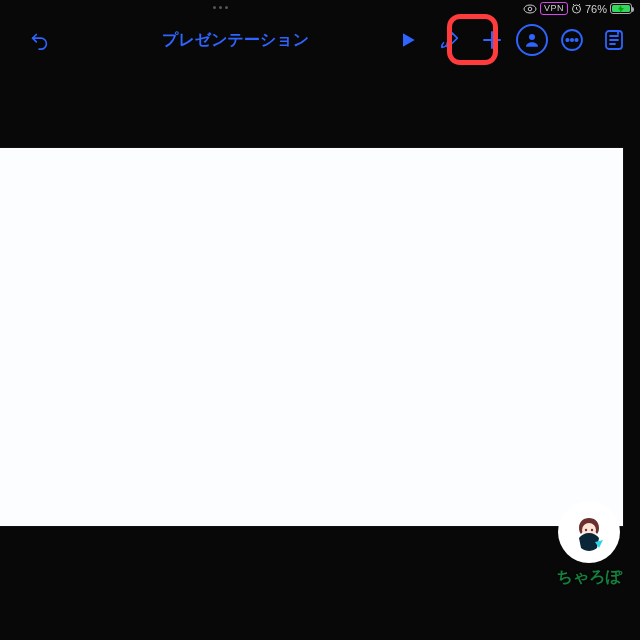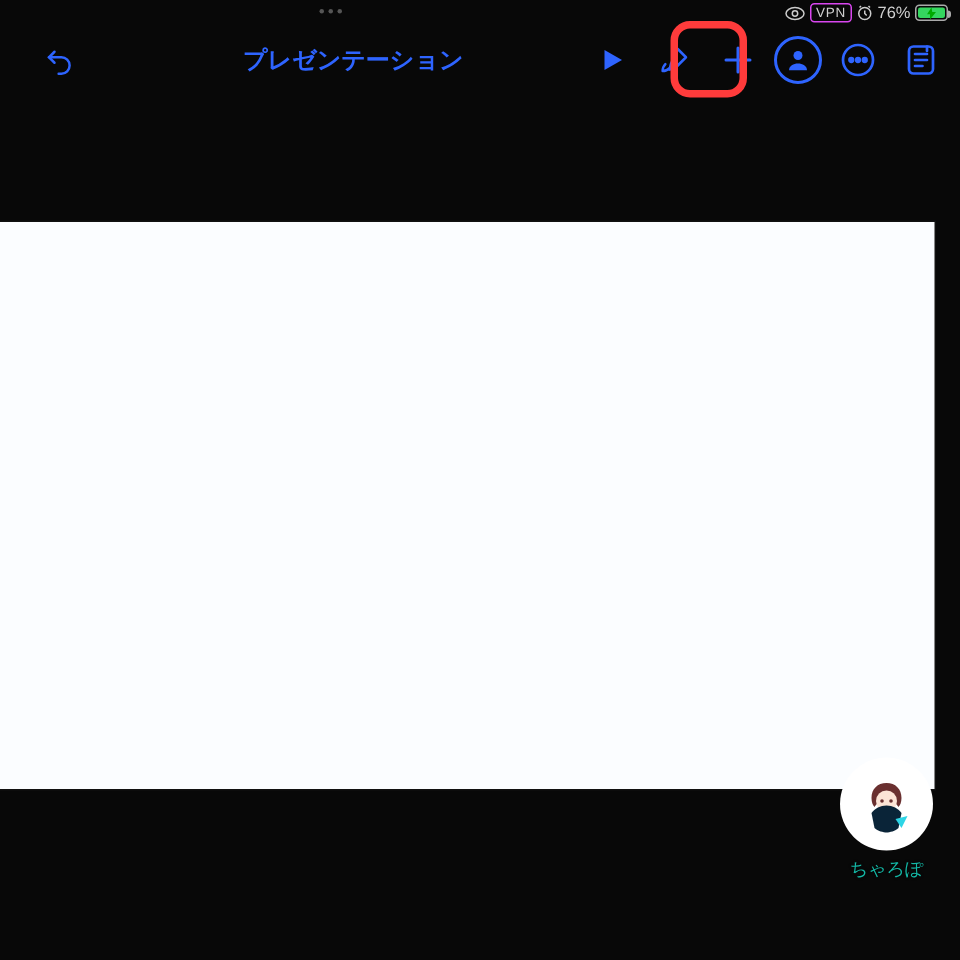--- a/index.html
+++ b/index.html
@@ -106,23 +106,23 @@
       gap: 4px;
     }
     .avatar {
       width: 62px; height: 62px; border-radius: 50%;
       background: #fff;
       display: flex; align-items: center; justify-content: center;
       overflow: hidden;
     }
     .avatar svg { width: 48px; height: 48px; }
     .user-label {
-      color: #14b8a6;
-      font-size: 12px;
-      font-weight: 400;
+      color: #15803d;
+      font-size: 16px;
+      font-weight: 700;
       text-shadow: 0 0 2px #000;
     }
     svg { display: block; }
   </style>
 </head>
 <body>
 
 <div class="dots-handle">
   <div class="dot"></div>
   <div class="dot"></div>

